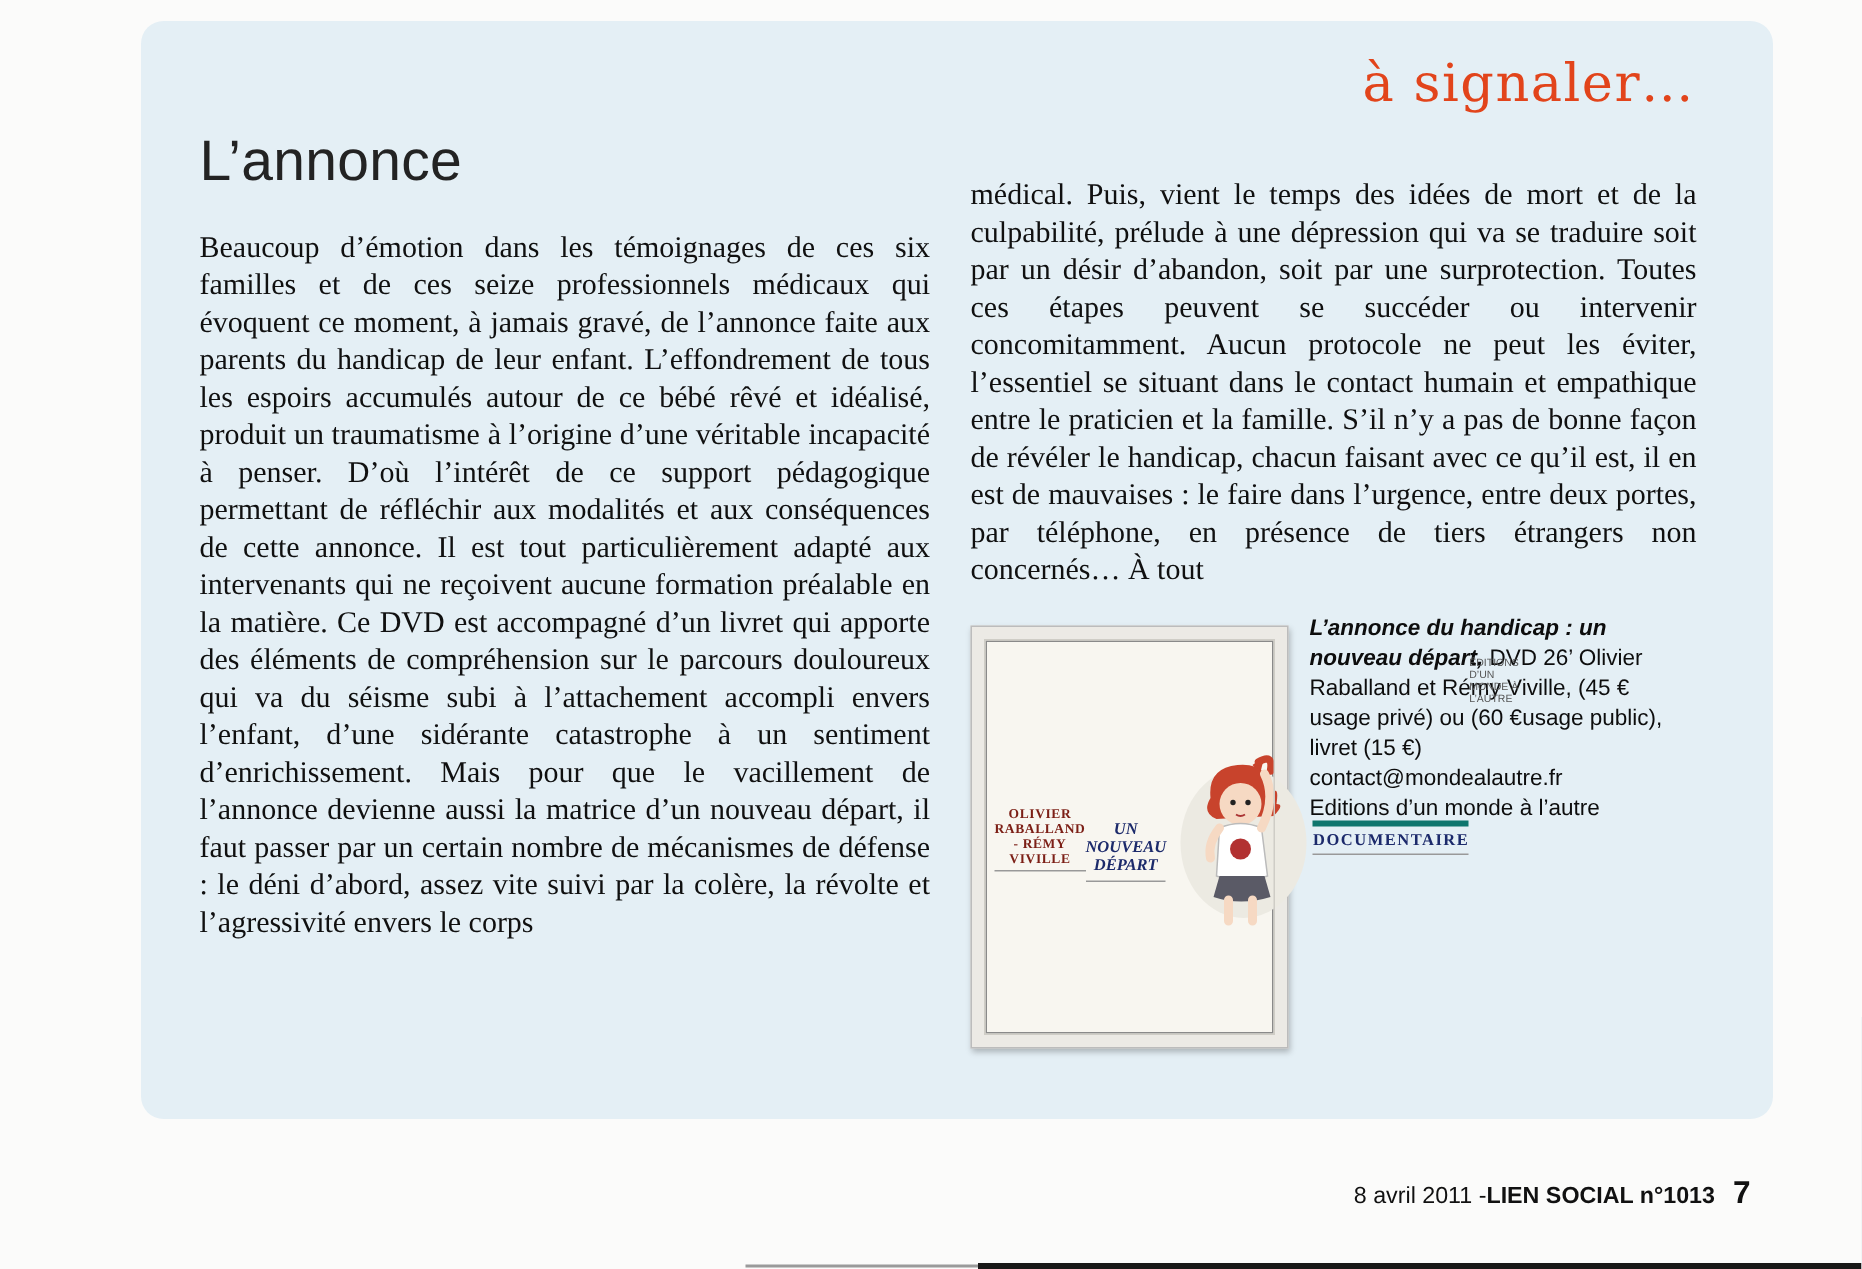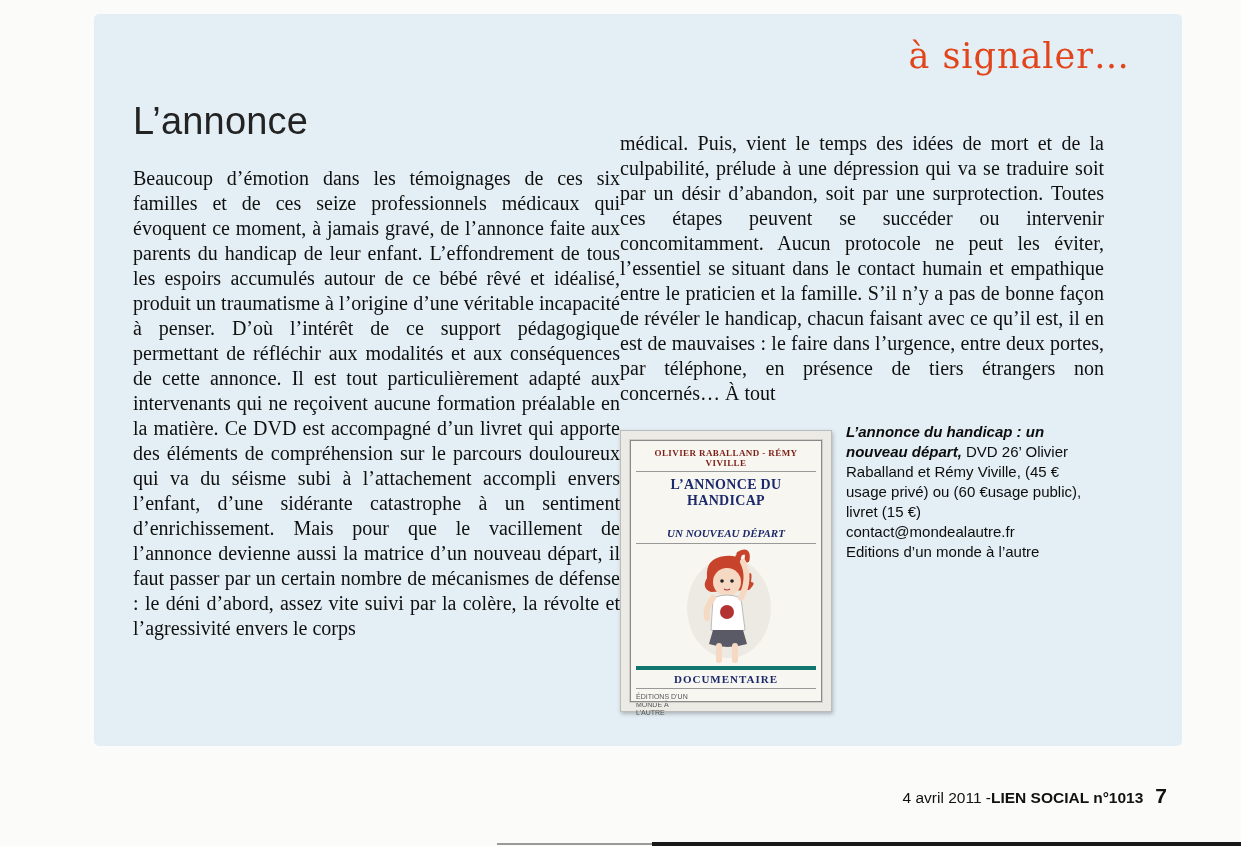--- a/index.html
+++ b/index.html
@@ -9,35 +9,36 @@
     background:#fbfbfa;
     font-family:"Liberation Serif", serif;
     color:#121212;
     overflow:hidden;
   }
   .panel {
     position:absolute;
     left:94px; top:14px;
     width:1088px; height:732px;
     background:#e4eff5;
-    border-radius:5px;
+    border-radius:15px;
   }
   .section-label {
     position:absolute;
     top:22px; right:52px;
     font-family:"DejaVu Serif", serif;
     font-size:35px;
     color:#e2441b;
     letter-spacing:1px;
   }
   .content {
     position:absolute;
-    left:39px; top:85px;
+    left:39px; top:72px;
     width:998px;
     display:flex;
+    gap:27px;
   }
   .col-left  { width:487px; }
   .col-right { width:484px; padding-top:32px; }
   .article-title {
     font-family:"Liberation Sans", sans-serif;
     font-size:38px;
     line-height:45px;
     font-weight:500;
     color:#232323;
     margin-bottom:22px;
@@ -58,21 +59,21 @@
     border:1px solid #bcbcbc;
     box-shadow:1px 2px 4px rgba(0,0,0,0.25);
     padding:9px;
   }
   .dvd-inner {
     height:100%;
     background:#f8f6f0;
     border:1px solid #8a8a8a;
     outline:1px solid #cfcdc6;
     display:flex;
-    flex-direction:column;
+    flex-direction:row;
     align-items:center;
     padding:7px 5px 6px 5px;
     text-align:center;
     position:relative;
   }
   .dvd-authors {
     font-family:"Liberation Serif", serif;
     font-size:9px;
     font-weight:bold;
     color:#7c1f16;
@@ -176,21 +177,20 @@
       <p class="body-text">Beaucoup d’émotion dans les témoignages de ces six familles et de ces seize professionnels médicaux qui évoquent ce moment, à jamais gravé, de l’annonce faite aux parents du handicap de leur enfant. L’effondrement de tous les espoirs accumulés autour de ce bébé rêvé et idéalisé, produit un traumatisme à l’origine d’une véritable incapacité à penser. D’où l’intérêt de ce support pédagogique permettant de réfléchir aux modalités et aux conséquences de cette annonce. Il est tout particulièrement adapté aux intervenants qui ne reçoivent aucune formation préalable en la matière. Ce DVD est accompagné d’un livret qui apporte des éléments de compréhension sur le parcours douloureux qui va du séisme subi à l’attachement accompli envers l’enfant, d’une sidérante catastrophe à un sentiment d’enrichissement. Mais pour que le vacillement de l’annonce devienne aussi la matrice d’un nouveau départ, il faut passer par un certain nombre de mécanismes de défense : le déni d’abord, assez vite suivi par la colère, la révolte et l’agressivité envers le corps</p>
     </div>
 
     <div class="col-right">
       <p class="body-text">médical. Puis, vient le temps des idées de mort et de la culpabilité, prélude à une dépression qui va se traduire soit par un désir d’abandon, soit par une surprotection. Toutes ces étapes peuvent se succéder ou intervenir concomitamment. Aucun protocole ne peut les éviter, l’essentiel se situant dans le contact humain et empathique entre le praticien et la famille. S’il n’y a pas de bonne façon de révéler le handicap, chacun faisant avec ce qu’il est, il en est de mauvaises : le faire dans l’urgence, entre deux portes, par téléphone, en présence de tiers étrangers non concernés… À tout</p>
 
       <div>
         <div class="dvd">
           <div class="dvd-inner">
             <div class="dvd-authors">OLIVIER RABALLAND - RÉMY VIVILLE</div>
-            <div class="dvd-title">L’ANNONCE DU HANDICAP</div>
             <div class="dvd-subtitle">UN NOUVEAU DÉPART</div>
             <div class="dvd-illustration">
               <svg width="98" height="118" viewBox="0 0 98 118">
                 <ellipse cx="52" cy="60" rx="42" ry="50" fill="#eceae2"></ellipse>
                 <path d="M58 8 L66 2 L63 14 Z" fill="#c8432c"></path>
                 <path d="M30 30 Q28 10 48 8 Q70 6 70 28 Q76 20 74 34 Q80 34 72 42 L34 44 Q24 40 30 30 Z" fill="#c8432c"></path>
                 <path d="M62 6 Q72 0 70 12" stroke="#c8432c" stroke-width="5" fill="none" stroke-linecap="round"></path>
                 <circle cx="50" cy="34" r="14" fill="#f6d9c3"></circle>
                 <circle cx="45" cy="33" r="1.8" fill="#222"></circle>
                 <circle cx="55" cy="33" r="1.8" fill="#222"></circle>
@@ -214,19 +214,19 @@
           <span class="cap-line">contact@mondealautre.fr</span>
           <span class="cap-line">Editions d’un monde à l’autre</span>
         </p>
       </div>
     </div>
 
   </div>
 </div>
 
 <div class="footer">
-  <span>4 avril 2011 - </span>
+  <span>8 avril 2011 - </span>
   <span class="f-bold">LIEN SOCIAL n°1013</span>
   <span class="f-page">7</span>
 </div>
 
 <div class="scan-line-gray"></div>
 <div class="scan-line-dark"></div>
 
 </body></html>

